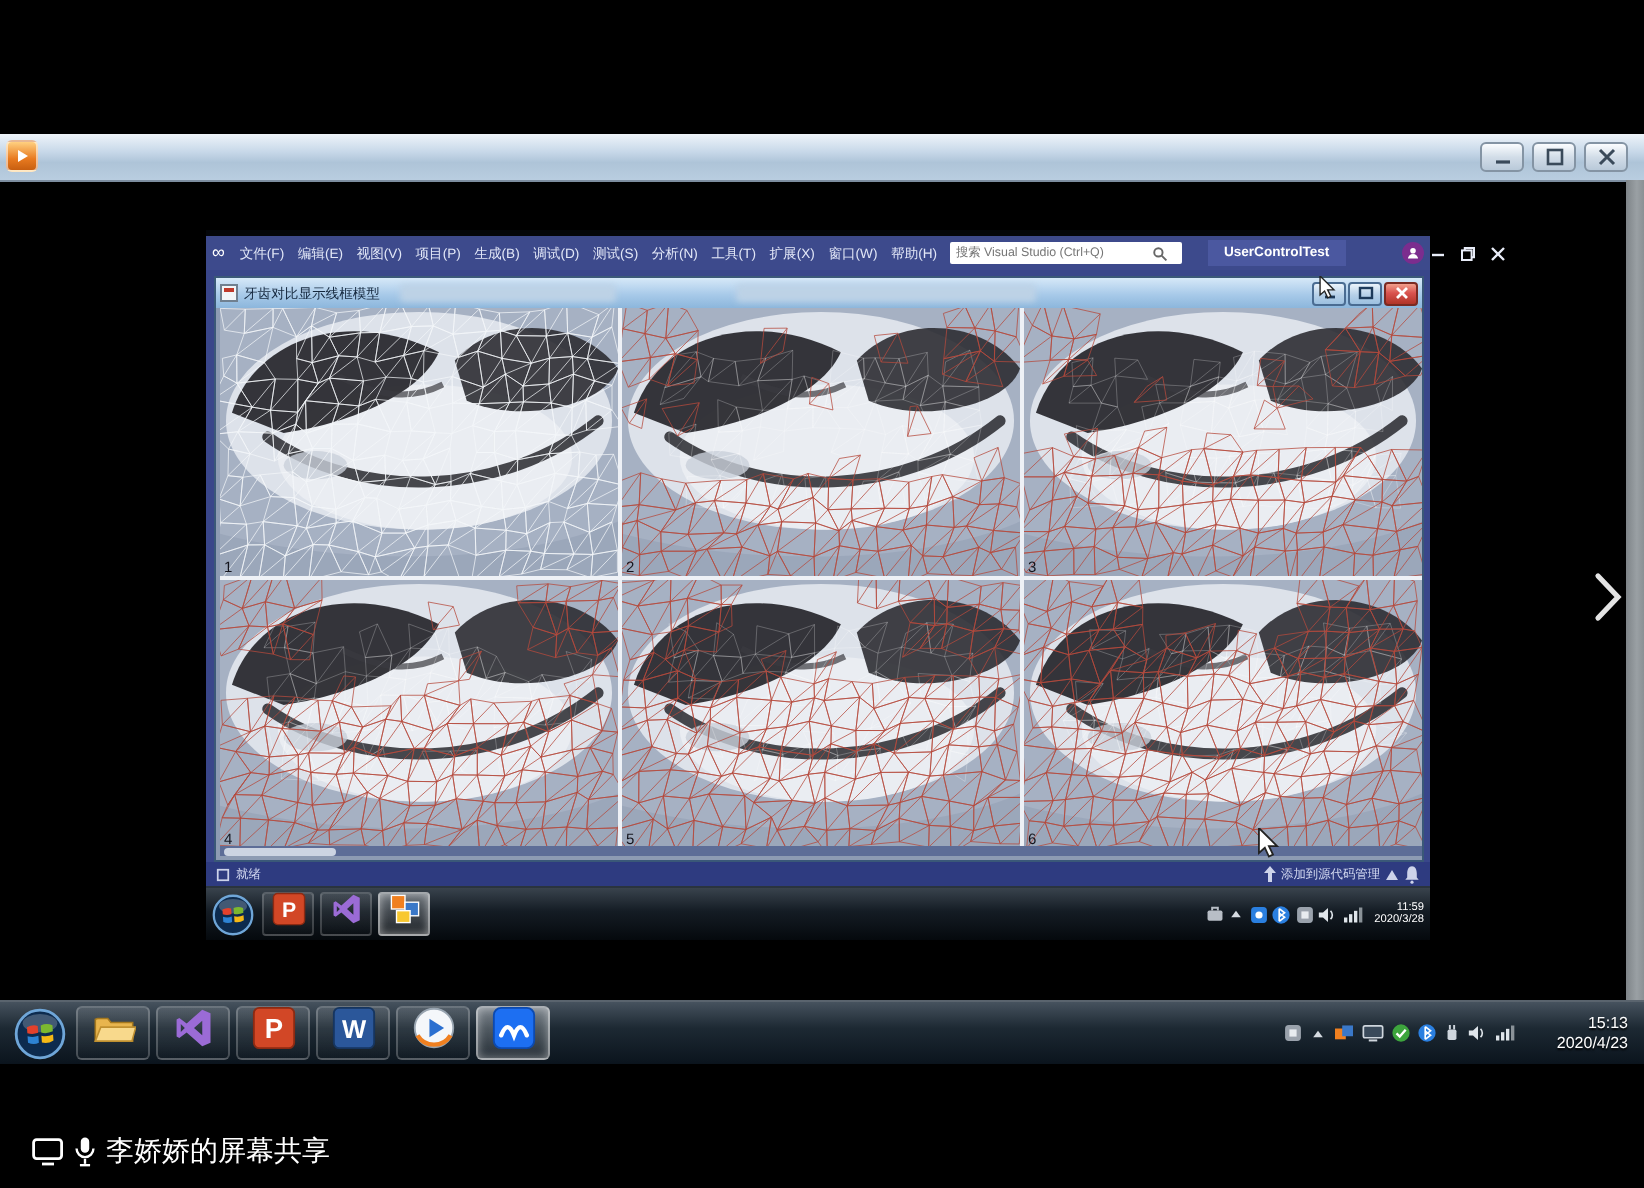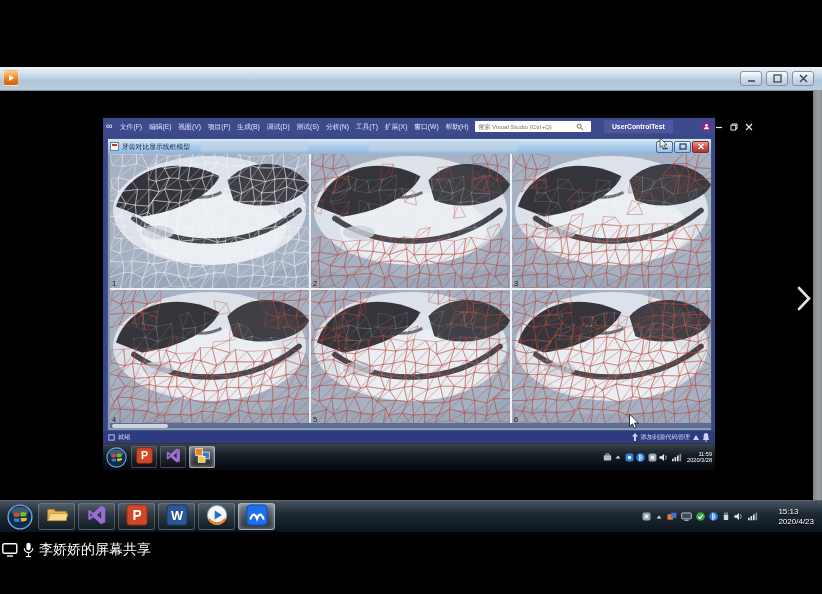--- a/index.html
+++ b/index.html
@@ -92,25 +92,25 @@
   #host-taskbar{left:0;top:500px;width:822px;height:32px;
     background:linear-gradient(#46525e,#1d2933 42%,#0b141d);
     border-top:1px solid #5a646e;display:flex;align-items:center;box-sizing:border-box;}
   .h-slot{width:37px;height:27px;margin-left:3px;display:flex;align-items:center;justify-content:center;
     border-radius:3px;border:1px solid rgba(255,255,255,.22);
     background:linear-gradient(rgba(255,255,255,.12),rgba(255,255,255,.02));box-sizing:border-box;}
   .h-slot.active{background:linear-gradient(rgba(255,255,255,.32),rgba(255,255,255,.10));
     border:1px solid rgba(255,255,255,.5);box-shadow:inset 0 0 5px rgba(255,255,255,.45);}
   .h-slot.orb{border:none;background:none;box-shadow:none;width:30px;margin-left:5px;}
   #host-tray{margin-left:auto;display:flex;align-items:center;gap:4px;padding-right:8px;}
-  #host-clock{color:#fff;font-size:8px;line-height:9.5px;text-align:left;margin-left:16px;
+  #host-clock{color:#fff;font-size:8px;line-height:9.5px;text-align:right;margin-left:16px;
     text-shadow:0 1px 1px #000;}
 
   
-  #share-overlay{left:0;top:541px;display:flex;align-items:center;gap:5px;padding-left:2px;
+  #share-overlay{left:0;top:567px;display:flex;align-items:center;gap:5px;padding-left:16px;
     color:#fff;font-size:14px;}
 
   .cursor{position:absolute;z-index:60;}
 </style>
 </head>
 <body>
 
 <div id="stage" class="nosel">
 
   <div id="outer-titlebar" class="abs"></div>

